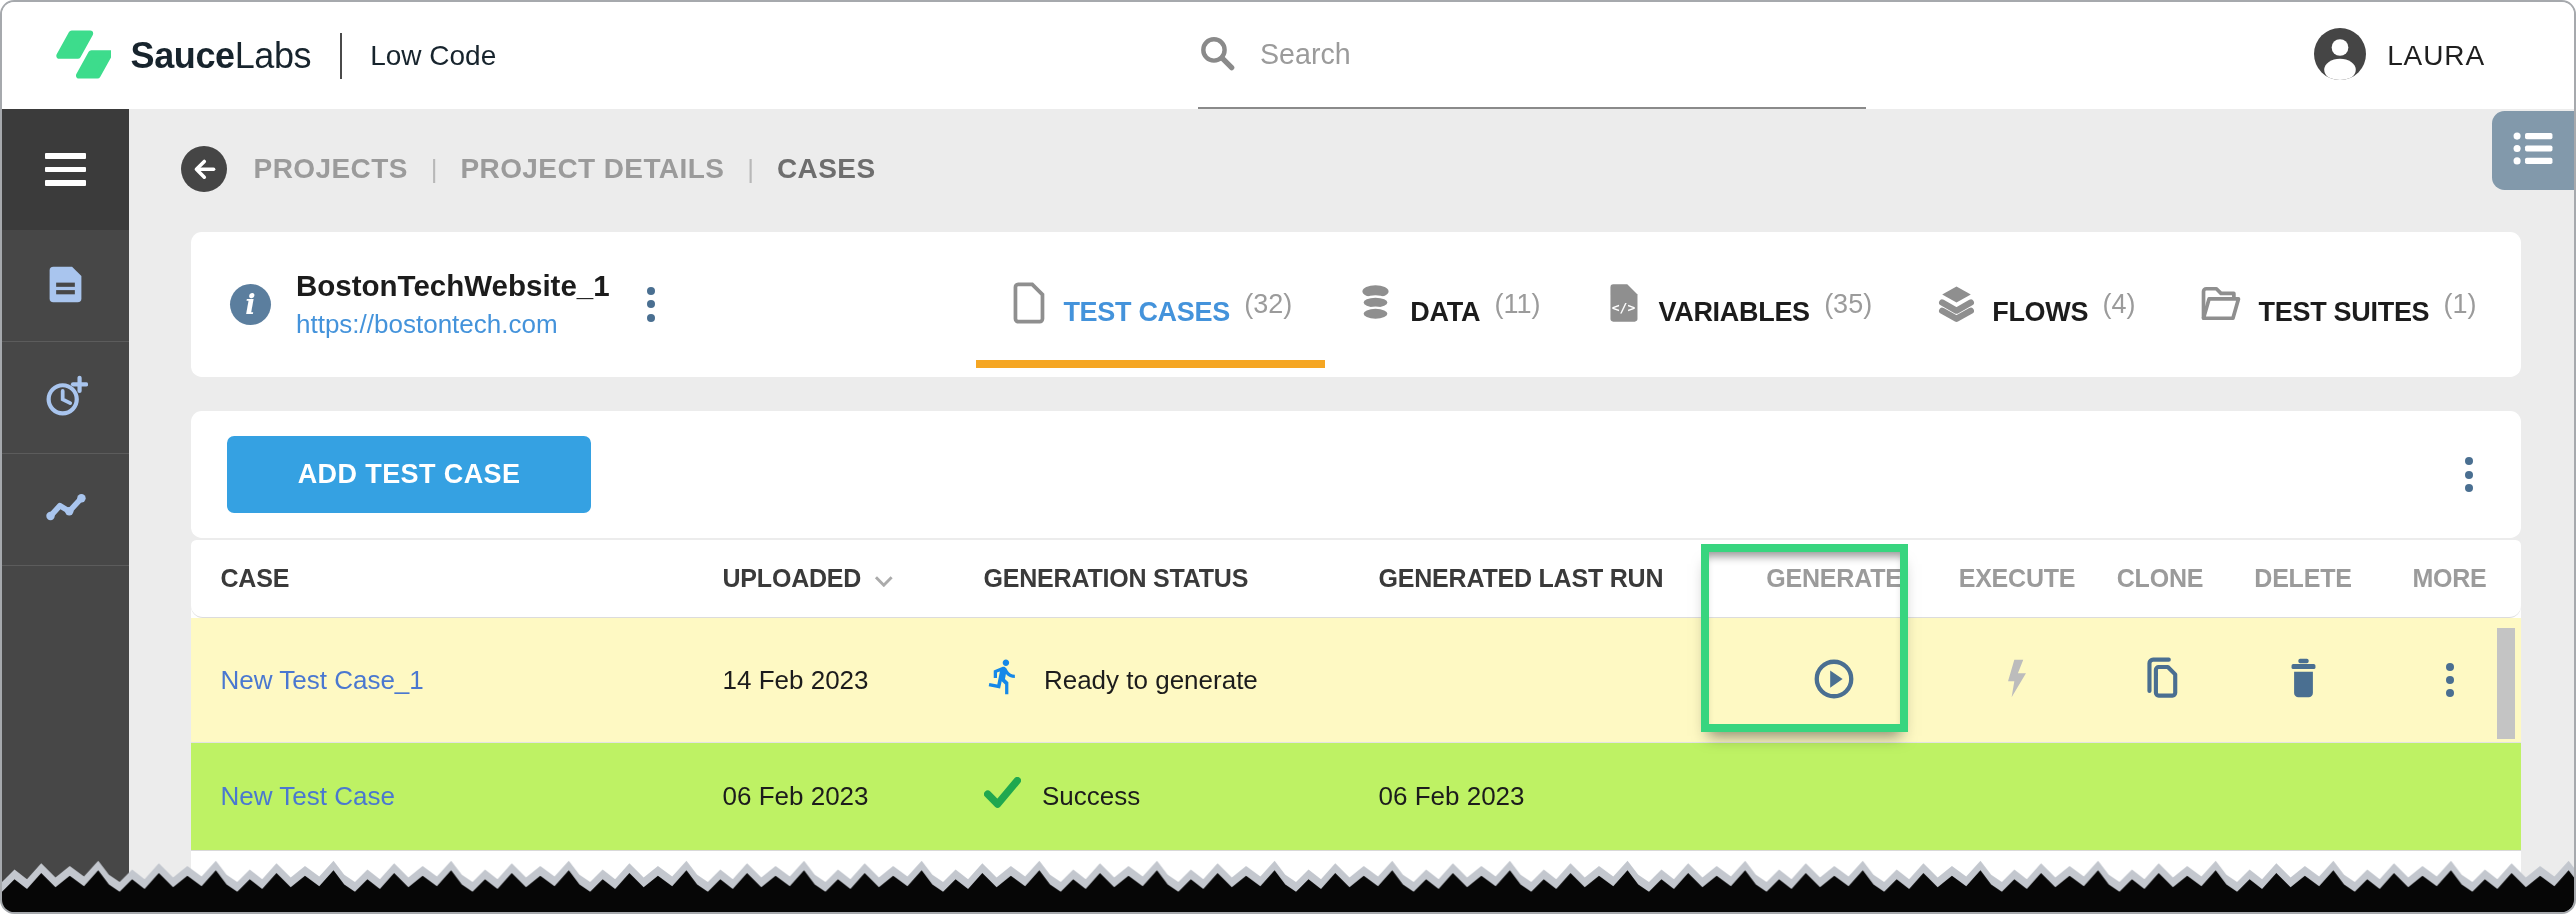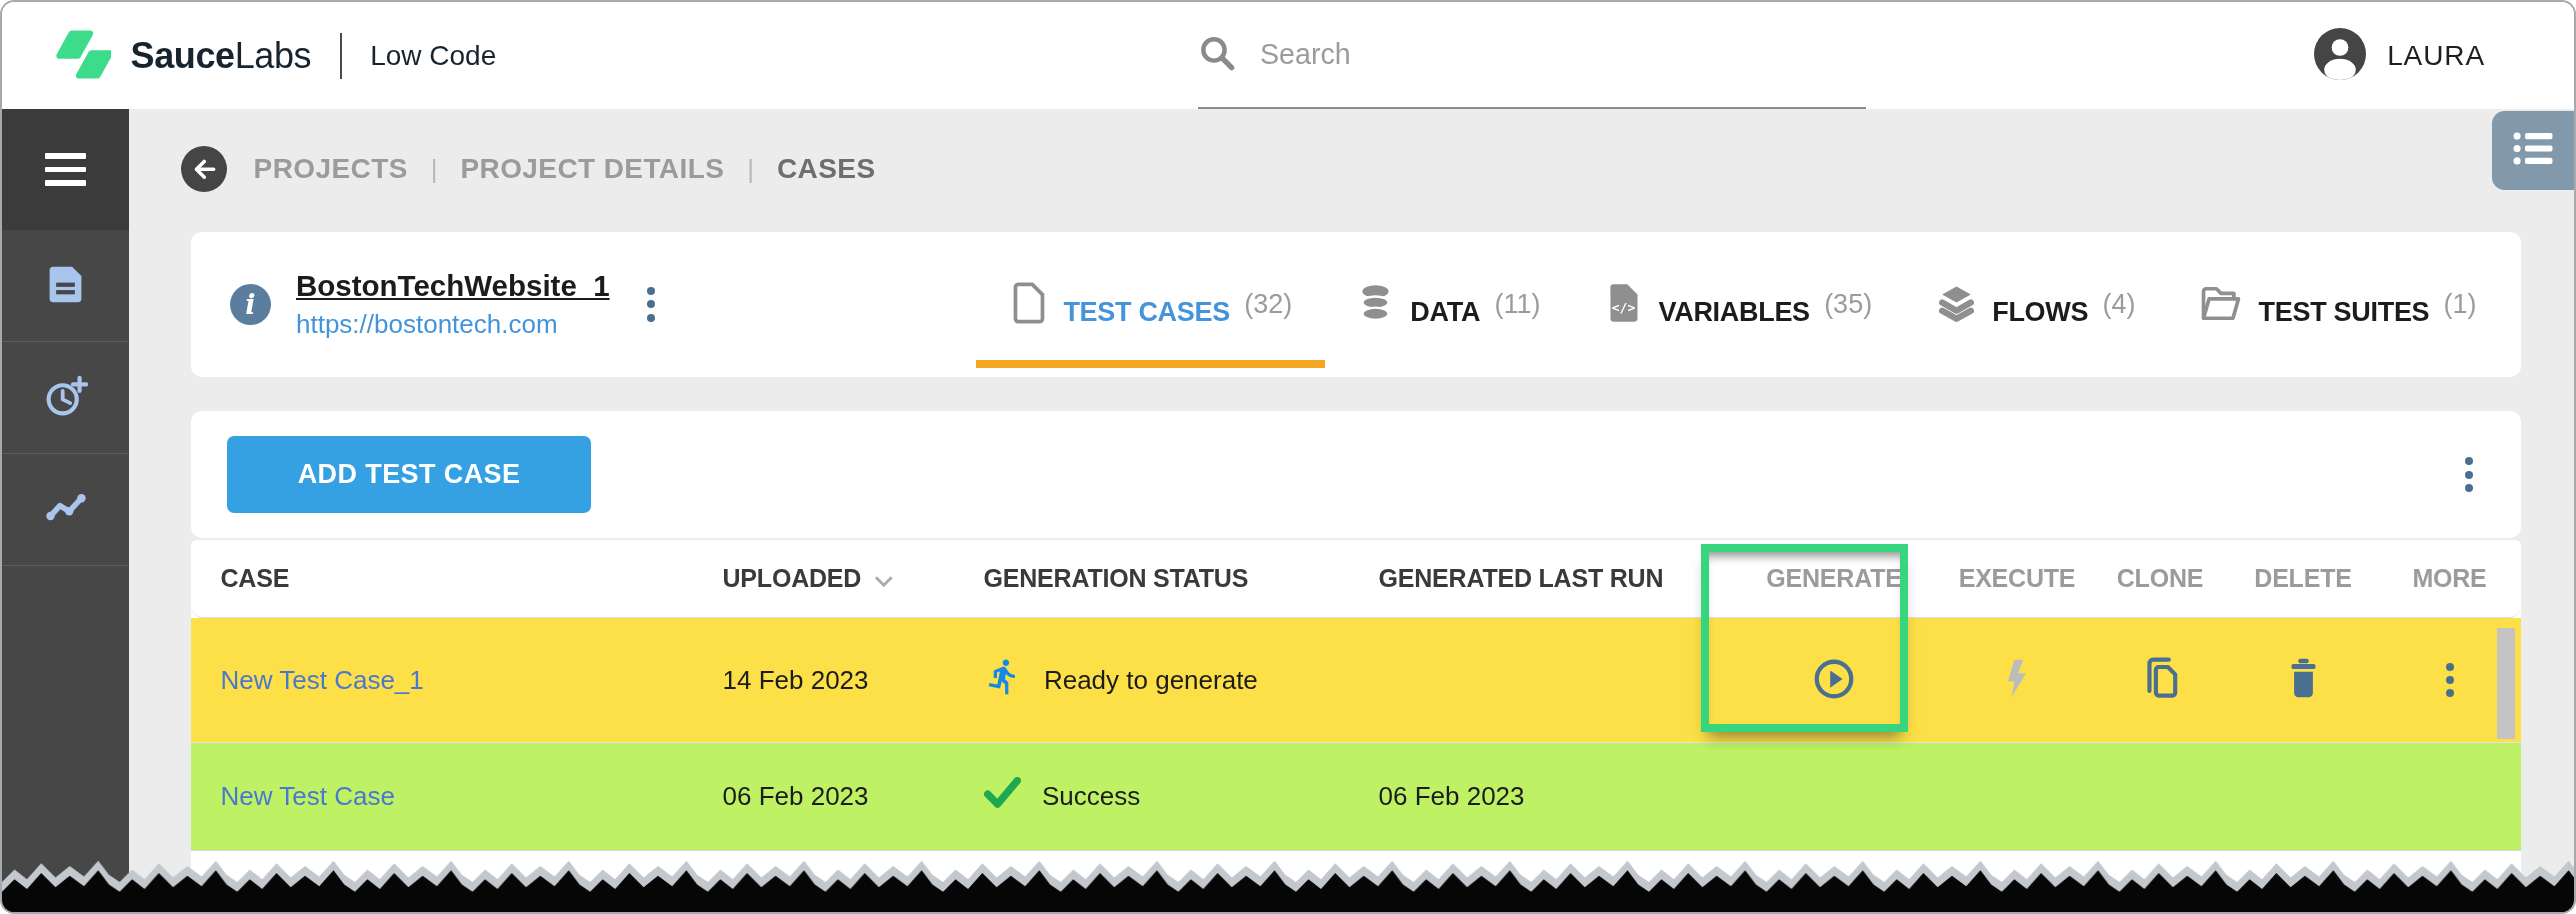--- a/index.html
+++ b/index.html
@@ -29,42 +29,42 @@
   .back-circle{width:46px;height:46px;border-radius:50%;background:#454545;display:flex;align-items:center;justify-content:center;margin-right:3.6px;}
   .crumb{font-size:28px;font-weight:700;color:#9b9b9b;letter-spacing:0.4px;}
   .crumb-sep{font-size:26px;color:#b8b8b8;font-weight:400;}
   .crumb.current{color:#6e6e6e;}
   
   .card{position:absolute;background:#ffffff;border-radius:10.7px;}
   .project-card{left:62px;top:123px;width:2330px;height:145px;display:flex;align-items:center;padding:0 39px;}
   .proj-left{display:flex;align-items:center;gap:25px;}
   .info-circle{width:41px;height:41px;border-radius:50%;background:#5b7e9e;color:#fff;display:flex;align-items:center;justify-content:center;font-family:"DejaVu Serif",serif;font-weight:700;font-size:27px;font-style:italic;}
   .proj-text{display:flex;flex-direction:column;gap:5.4px;}
-  .proj-title{font-size:29.5px;font-weight:700;color:#1c1c1c;text-decoration:underline;}
+  .proj-title{font-size:29.5px;font-weight:700;color:#1c1c1c;}
   .proj-link{font-size:26px;color:#4493db;}
   .kebab{display:flex;flex-direction:column;gap:5.4px;align-items:center;padding:5.4px 12.5px;}
   .kebab i{width:8px;height:8px;border-radius:50%;background:#4a6f91;}
   .tabs{display:flex;align-items:center;gap:52px;margin-left:auto;}
   .tab{position:relative;display:flex;align-items:center;gap:14.3px;padding:0 5.4px;}
   .tab-label{font-size:27px;font-weight:700;color:#1c1c1c;letter-spacing:-0.3px;margin-top:16px;}
   .tab.active .tab-label{color:#4493db;}
   .tab-count{font-size:27px;color:#9b9b9b;}
   .tab.active::after{content:'';position:absolute;left:-27px;right:-27px;bottom:-39px;height:8px;background:#f5a623;}
   
   .toolbar-card{left:62px;top:302px;width:2330px;height:127px;display:flex;align-items:center;padding:0 36px;}
   .add-btn{width:364px;height:77px;background:#35a1e2;border:none;border-radius:7.1px;color:#ffffff;font-size:27px;font-weight:700;font-family:"Liberation Sans",sans-serif;letter-spacing:0.4px;}
   .toolbar-card .kebab{margin-left:auto;}
   
   .table-card{left:62px;top:431px;width:2330px;bottom:0;border-radius:5.4px 5.4px 0 0;overflow:hidden;}
   .trow{display:grid;grid-template-columns:502px 261px 395px 352px 207px 159px 127px 159px 134px 1fr;align-items:center;padding-left:29.5px;}
   .thead{height:78px;border-bottom:1.8px solid #dcdcdc;border-radius:12px;}
   .th{font-size:25px;font-weight:700;color:#3a3a3a;letter-spacing:-0.2px;}
   .th.dim{color:#9b9b9b;text-align:center;}
   .th-uploaded{display:flex;align-items:center;gap:12.5px;}
-  .tr1{height:125px;border-bottom:1.8px solid #e3e3e3;background:#fde047;}
+  .tr1{height:125px;border-bottom:1.8px solid #e3e3e3;background:#fef9c3;}
   .tr2{height:108px;border-bottom:1.8px solid #d9d9d9;background:#bef264;}
   .td{font-size:26px;color:#1c1c1c;}
   .td.link{color:#4a78d0;}
   .status-cell{display:flex;align-items:center;gap:21.4px;}
   .action-cell{display:flex;align-items:center;justify-content:center;}
   .scroll-thumb{position:absolute;right:59px;top:519px;width:18px;height:111px;background:#c4c4c4;z-index:5;}
   
   .green-box{position:absolute;left:1572px;top:435px;width:207px;height:188px;border:8px solid #38d57f;z-index:7;
     box-shadow:0 12.5px 14.3px -7.1px rgba(30,30,30,.5), inset 0 9px 9px -4.5px rgba(0,0,0,.4);}
   

